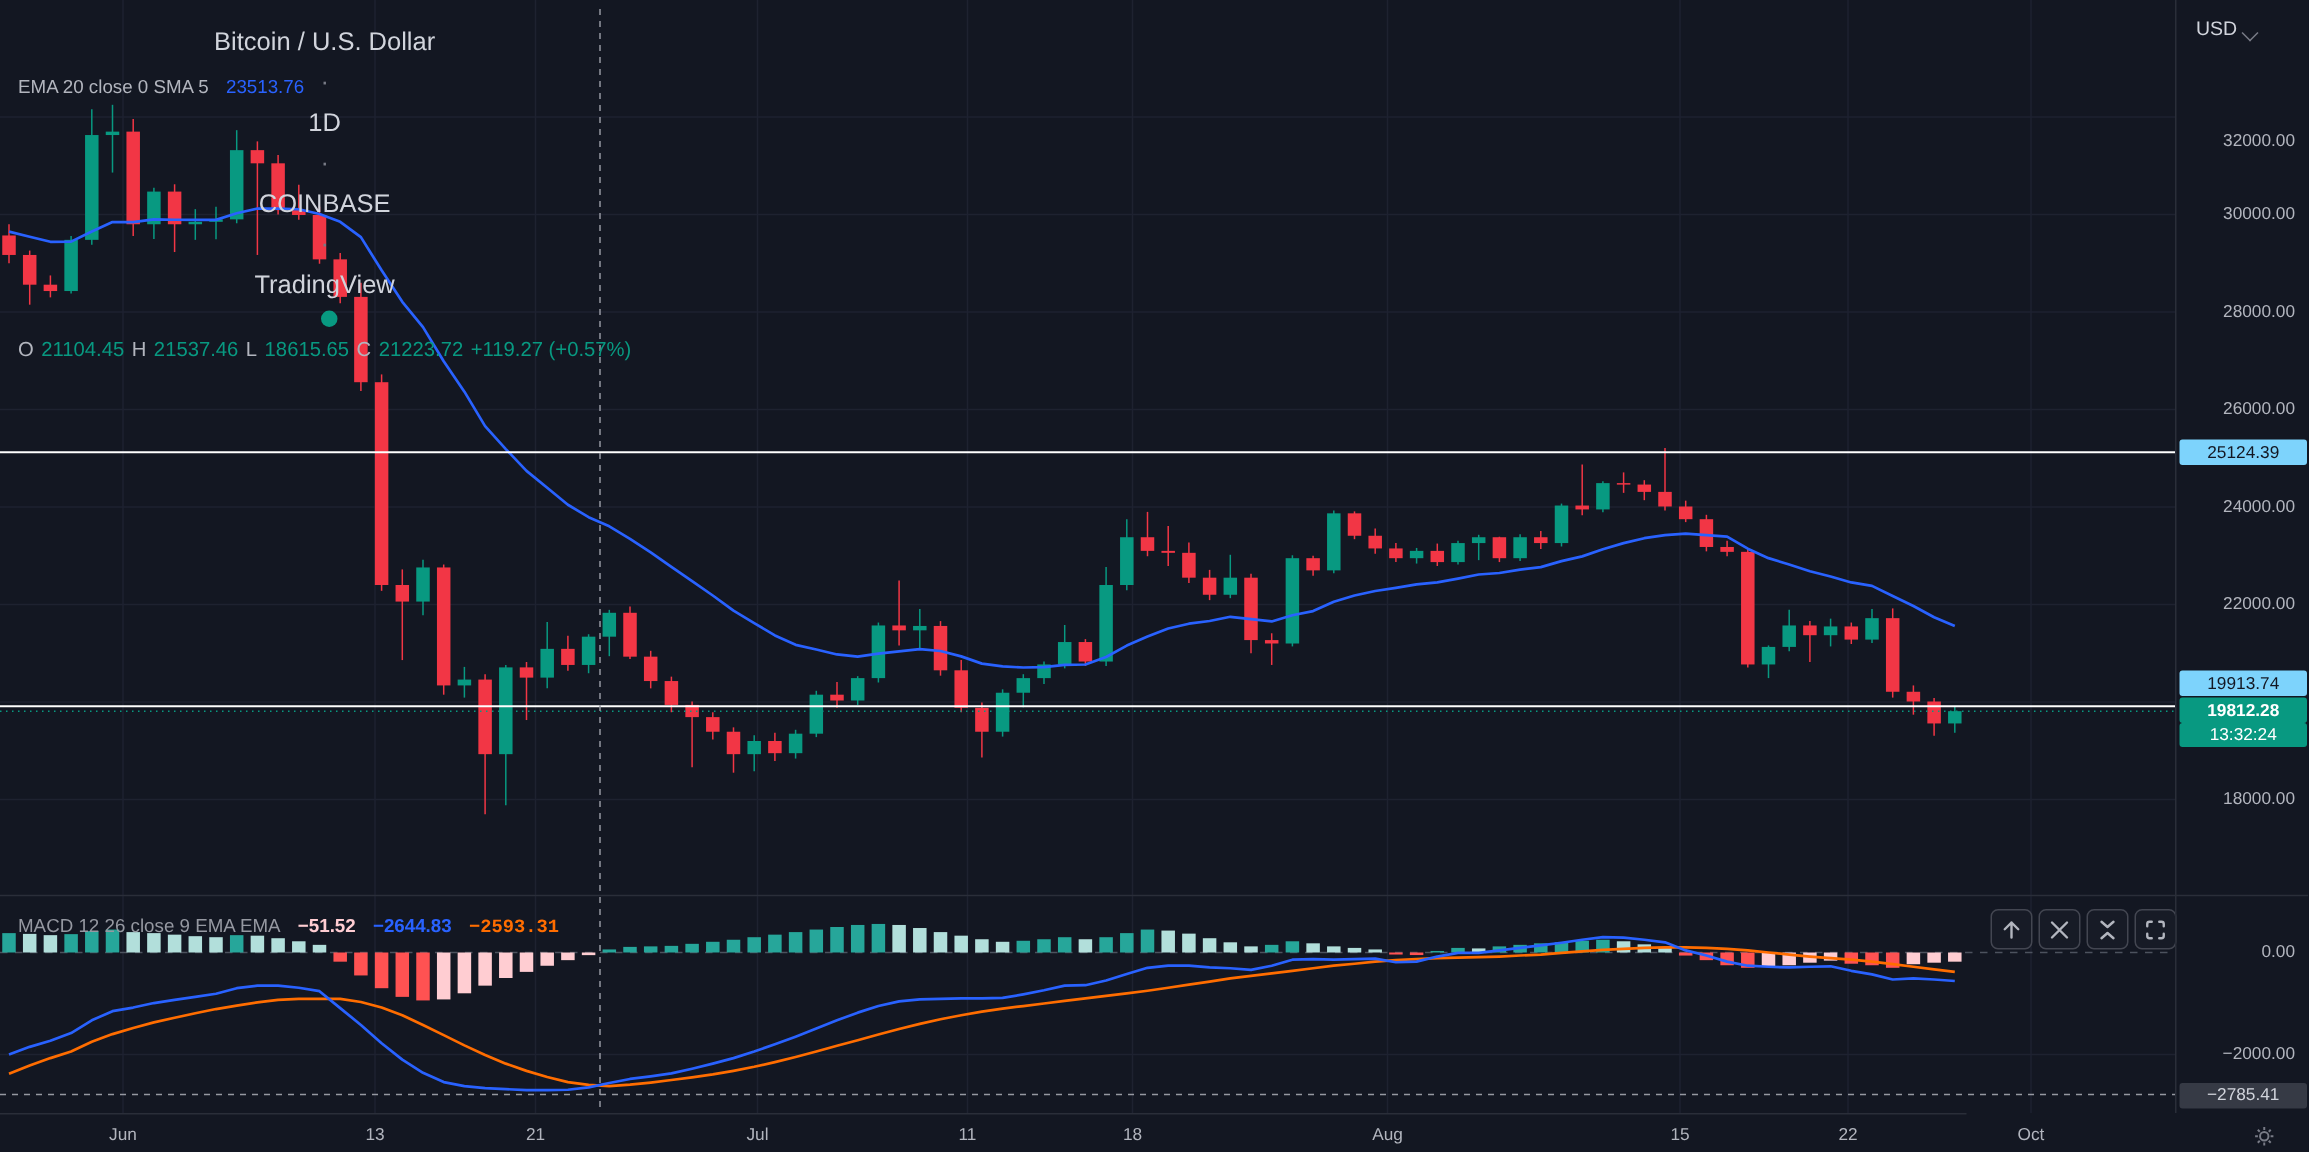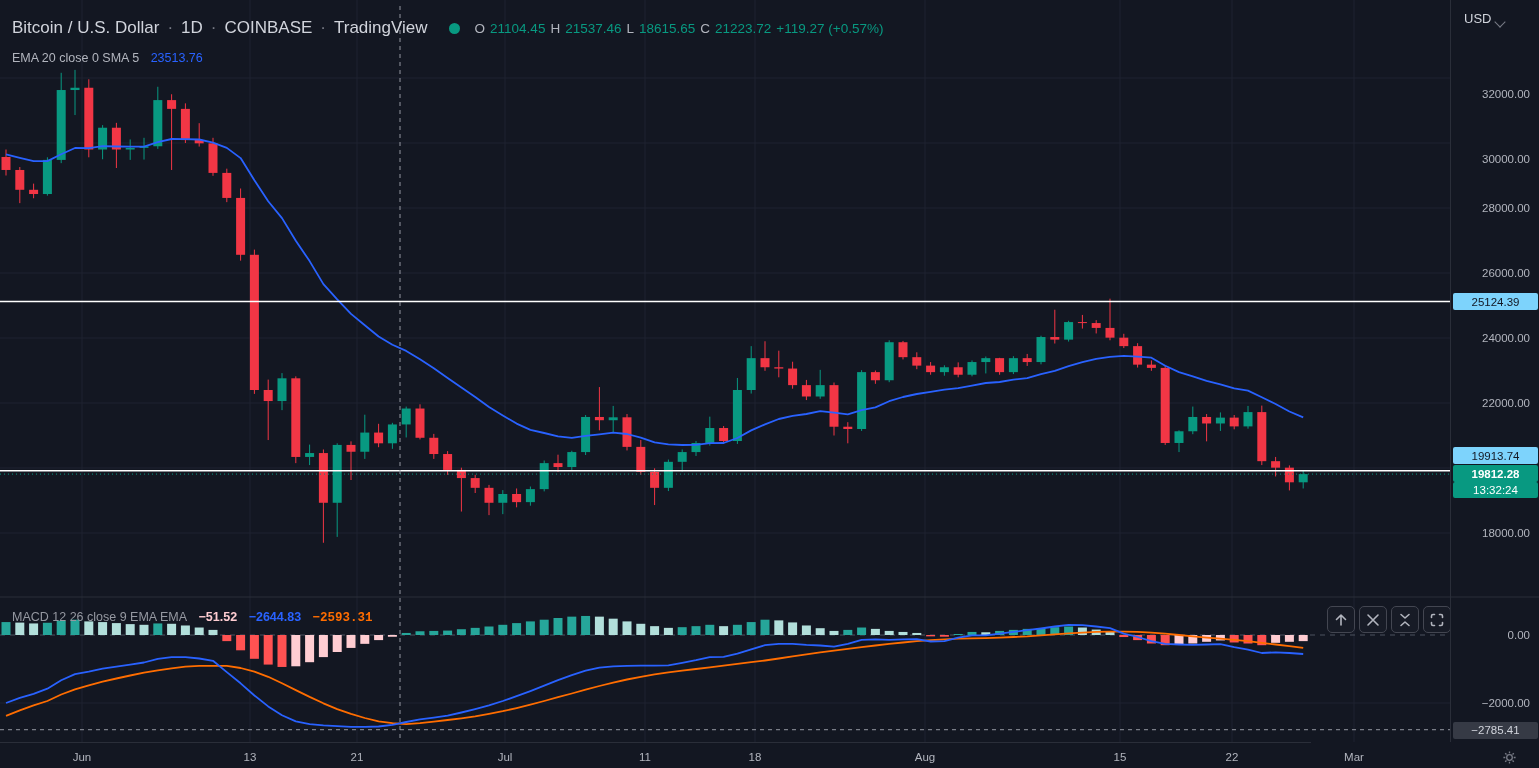--- a/index.html
+++ b/index.html
@@ -1,21 +1,21 @@
 <!DOCTYPE html>
 <html><head>
 <meta charset="utf-8">
 <style>
   html,body{margin:0;padding:0;background:#131722;overflow:hidden;}
   #app{position:relative;width:1539px;height:768px;background:#131722;
        font-family:"Liberation Sans",sans-serif;color:#d1d4dc;}
   #chart-svg{position:absolute;left:0;top:0;}
   .overlay{position:absolute;white-space:nowrap;}
   
-  #main-legend{left:12px;top:18px;font-size:17px;font-weight:500;color:#d1d4dc;display:flex;align-items:center;gap:7px;}
+  #main-legend{left:12px;top:18px;font-size:17px;font-weight:500;color:#d1d4dc;display:flex;align-items:center;gap:7px;flex-direction:column;}
   .sep-dot{color:#787b86;font-weight:400;margin:0 1px;}
   #status-dot{width:11px;height:11px;border-radius:50%;background:#089981;margin:0 8px 0 14px;}
   #ohlc-row{font-size:13.5px;font-weight:400;display:flex;gap:5px;align-items:center;}
   .ohlc-key{color:#b2b5be;}
   .ohlc-val{color:#089981;}
   #ema-legend{left:12px;top:51px;font-size:12.5px;color:#b2b5be;}
   #ema-legend .ind-val{color:#2962ff;margin-left:8px;}
   #macd-legend{left:12px;top:610px;font-size:12.5px;color:#9598a1;}
   #macd-legend span{margin-right:8px;}
   .v-hist{color:#ffcdd2;font-weight:700;}
@@ -423,21 +423,21 @@
     </div>
     <div class="tb-btn">
       <svg width="16" height="16" viewBox="0 0 16 16">
           <path d="M5.5 2.5 H4 a1.5 1.5 0 0 0 -1.5 1.5 V5.5 M10.5 2.5 H12 a1.5 1.5 0 0 1 1.5 1.5 V5.5 M5.5 13.5 H4 a1.5 1.5 0 0 1 -1.5 -1.5 V10.5 M10.5 13.5 H12 a1.5 1.5 0 0 0 1.5 -1.5 V10.5"></path>
         </svg>
     </div>
   </div>
 
   <div class="overlay" id="price-axis">
       <div class="tick-label price-tick" style="top: 78px; margin-top: 16px;">32000.00</div>
-      <div class="tick-label price-tick" style="top: 159px;">30000.00</div>
+      <div class="tick-label price-tick" style="top: 143px;">30000.00</div>
       <div class="tick-label price-tick" style="top: 208px;">28000.00</div>
       <div class="tick-label price-tick" style="top: 273px;">26000.00</div>
       <div class="tick-label price-tick" style="top: 338px;">24000.00</div>
       <div class="tick-label price-tick" style="top: 403px;">22000.00</div>
       <div class="tick-label price-tick" style="top: 533px;">18000.00</div>
       <div class="tick-label price-tick" style="top: 635px;">0.00</div>
       <div class="tick-label price-tick" style="top: 703px;">−2000.00</div>
       <div class="axis-box box-white" style="top: 293px;">25124.39</div>
       <div class="axis-box box-white" style="top: 447px;">19913.74</div>
       <div class="axis-box box-green" style="top: 465px;">19812.28</div>
@@ -448,21 +448,21 @@
 
   <div class="tick-label time-tick" style="left: 82px;">Jun</div>
       <div class="tick-label time-tick" style="left: 250px;">13</div>
       <div class="tick-label time-tick" style="left: 357px;">21</div>
       <div class="tick-label time-tick" style="left: 505px;">Jul</div>
       <div class="tick-label time-tick" style="left: 645px;">11</div>
       <div class="tick-label time-tick" style="left: 755px;">18</div>
       <div class="tick-label time-tick" style="left: 925px;">Aug</div>
       <div class="tick-label time-tick" style="left: 1120px;">15</div>
       <div class="tick-label time-tick" style="left: 1232px;">22</div>
-      <div class="tick-label time-tick" style="left: 1354px;">Mar</div>
+      <div class="tick-label time-tick" style="left: 1354px;">Oct</div>
     </div>
 
   <div class="overlay" id="gear">
     <svg width="15" height="15" viewBox="0 0 16 16" fill="none" stroke="#787b86" stroke-width="1.4">
       <circle cx="8" cy="8" r="3"></circle>
         <path d="M8 1.5 V3.5 M8 12.5 V14.5 M1.5 8 H3.5 M12.5 8 H14.5 M3.4 3.4 L4.8 4.8 M11.2 11.2 L12.6 12.6 M12.6 3.4 L11.2 4.8 M4.8 11.2 L3.4 12.6"></path>
     </svg>
   </div>
 </div>
 

